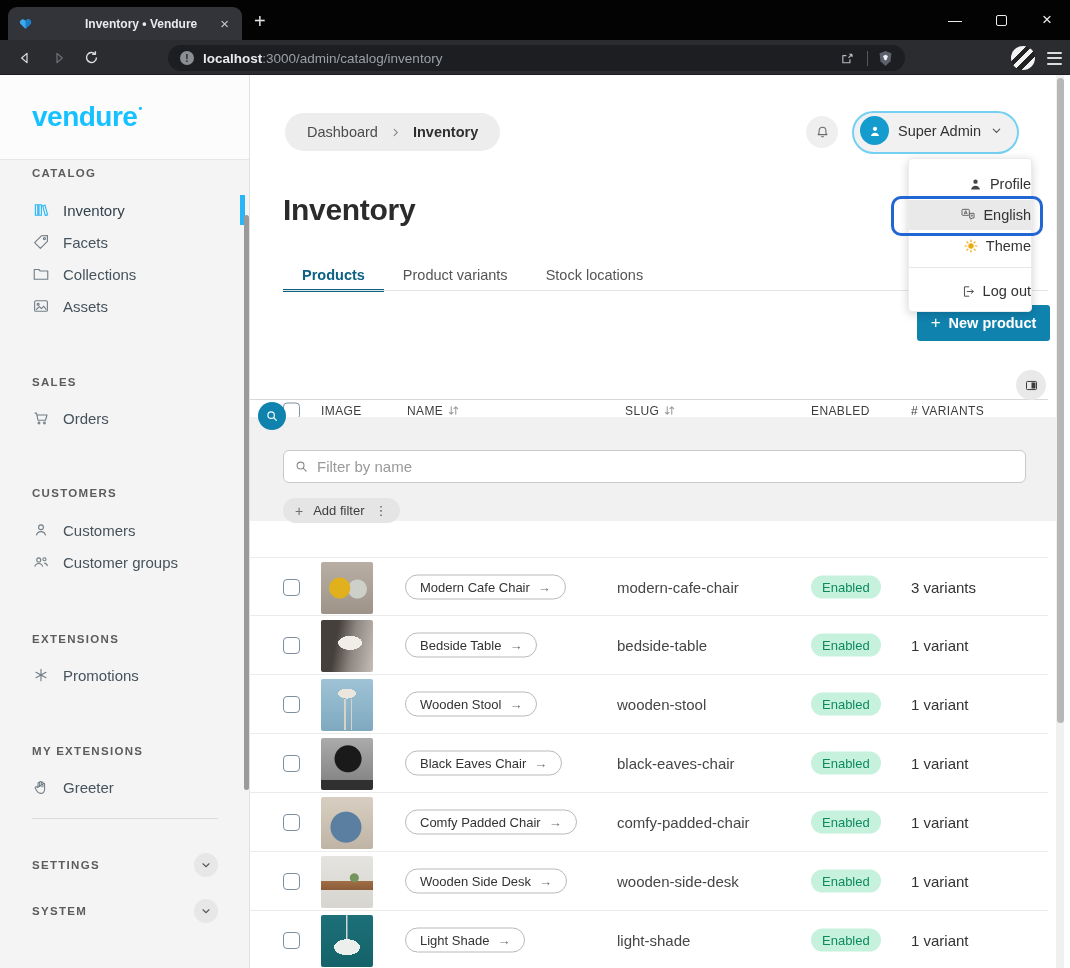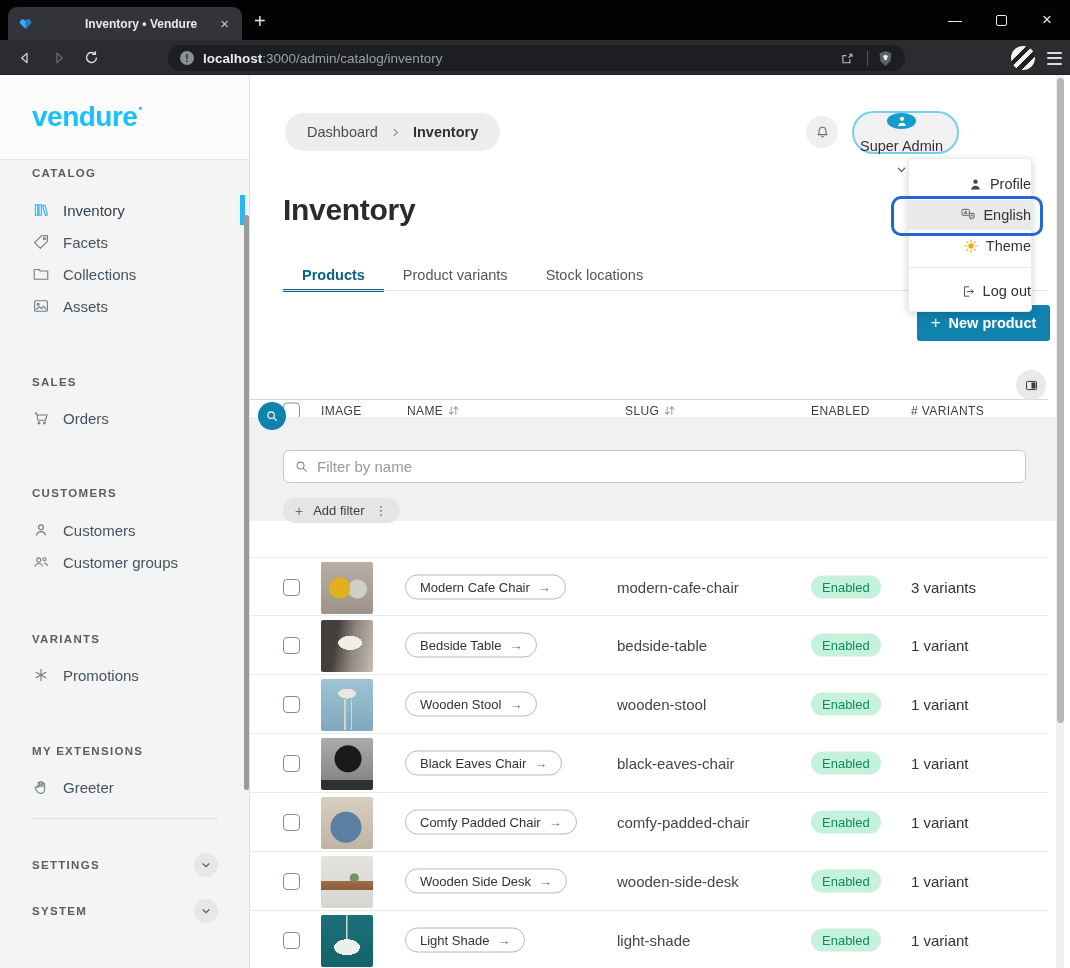--- a/index.html
+++ b/index.html
@@ -55,21 +55,21 @@
 
   
   .main { position:absolute; left:250px; top:0; width:820px; height:893px; background:#fff; }
   .breadcrumb { position:absolute; left:35px; top:38px; height:38px; background:#ededed; border-radius:19px;
                 display:flex; align-items:center; padding:0 22px; gap:12px; font-size:14.5px; }
   .bc-home { color:#4c4c4c; }
   .bc-cur { color:#2f2f2f; font-weight:600; }
   .bell-btn { position:absolute; left:556px; top:41px; width:32px; height:32px; border-radius:50%; background:#efefef;
               display:flex; align-items:center; justify-content:center; }
   .user-btn { position:absolute; left:602px; top:36px; height:43px; background:#f1f1f1; border:2px solid #74d0f2;
-              border-radius:22px; display:flex; align-items:center; gap:9px; padding:0 14px 4px 6px;flex-direction:column; }
+              border-radius:22px; display:flex; align-items:center; gap:9px; padding:0 14px 4px 6px; }
   .user-avatar { width:29px; height:29px; border-radius:50%; background:#149cce; display:flex; align-items:center; justify-content:center; }
   .user-name { font-size:14.5px; color:#333; }
 
   .page-title { position:absolute; left:33px; top:118px; font-size:30px; font-weight:700; color:#2b2b2b; letter-spacing:-0.3px; }
 
   .tabs { position:absolute; left:33px; top:183px; height:33px; display:flex; }
   .tabs-border { position:absolute; left:33px; top:215px; width:765px; height:1px; background:#e3e3e3; }
   .tab { padding:0 19px; font-size:14.5px; color:#555; display:flex; align-items:center; position:relative; }
   .tab.active { color:#0c6285; font-weight:600; }
   .tab.active::after { content:""; position:absolute; left:0; right:0; bottom:-1px; height:3px; background:#0c6285; }
@@ -273,21 +273,21 @@
           <svg width="18" height="18" viewBox="0 0 24 24" fill="none" stroke-width="1.4">
             <circle cx="9" cy="9.2" r="2.7"></circle>
             <path d="M3.8 18.3c.6-2.9 2.6-4.4 5.2-4.4s4.6 1.5 5.2 4.4"></path>
             <circle cx="16.6" cy="8.3" r="2.1"></circle>
             <path d="M16.3 13.5c2.3.2 3.8 1.6 4.3 4"></path>
           </svg>
         </span>
       <span>Customer groups</span>
     </div>
 
-    <div class="ssec-label" style="top:558px;">VARIANTS</div>
+    <div class="ssec-label" style="top:558px;">EXTENSIONS</div>
     <div class="sitem" style="top:586px;">
       <span>
           <svg width="18" height="18" viewBox="0 0 24 24" fill="none" stroke-width="1.5" stroke-linecap="round">
             <path d="M12 4.5v15M5.3 8.3l13.4 7.4M18.7 8.3L5.3 15.7"></path>
           </svg>
         </span>
       <span>Promotions</span>
     </div>
 
     <div class="ssec-label" style="top:670px;">MY EXTENSIONS</div>

